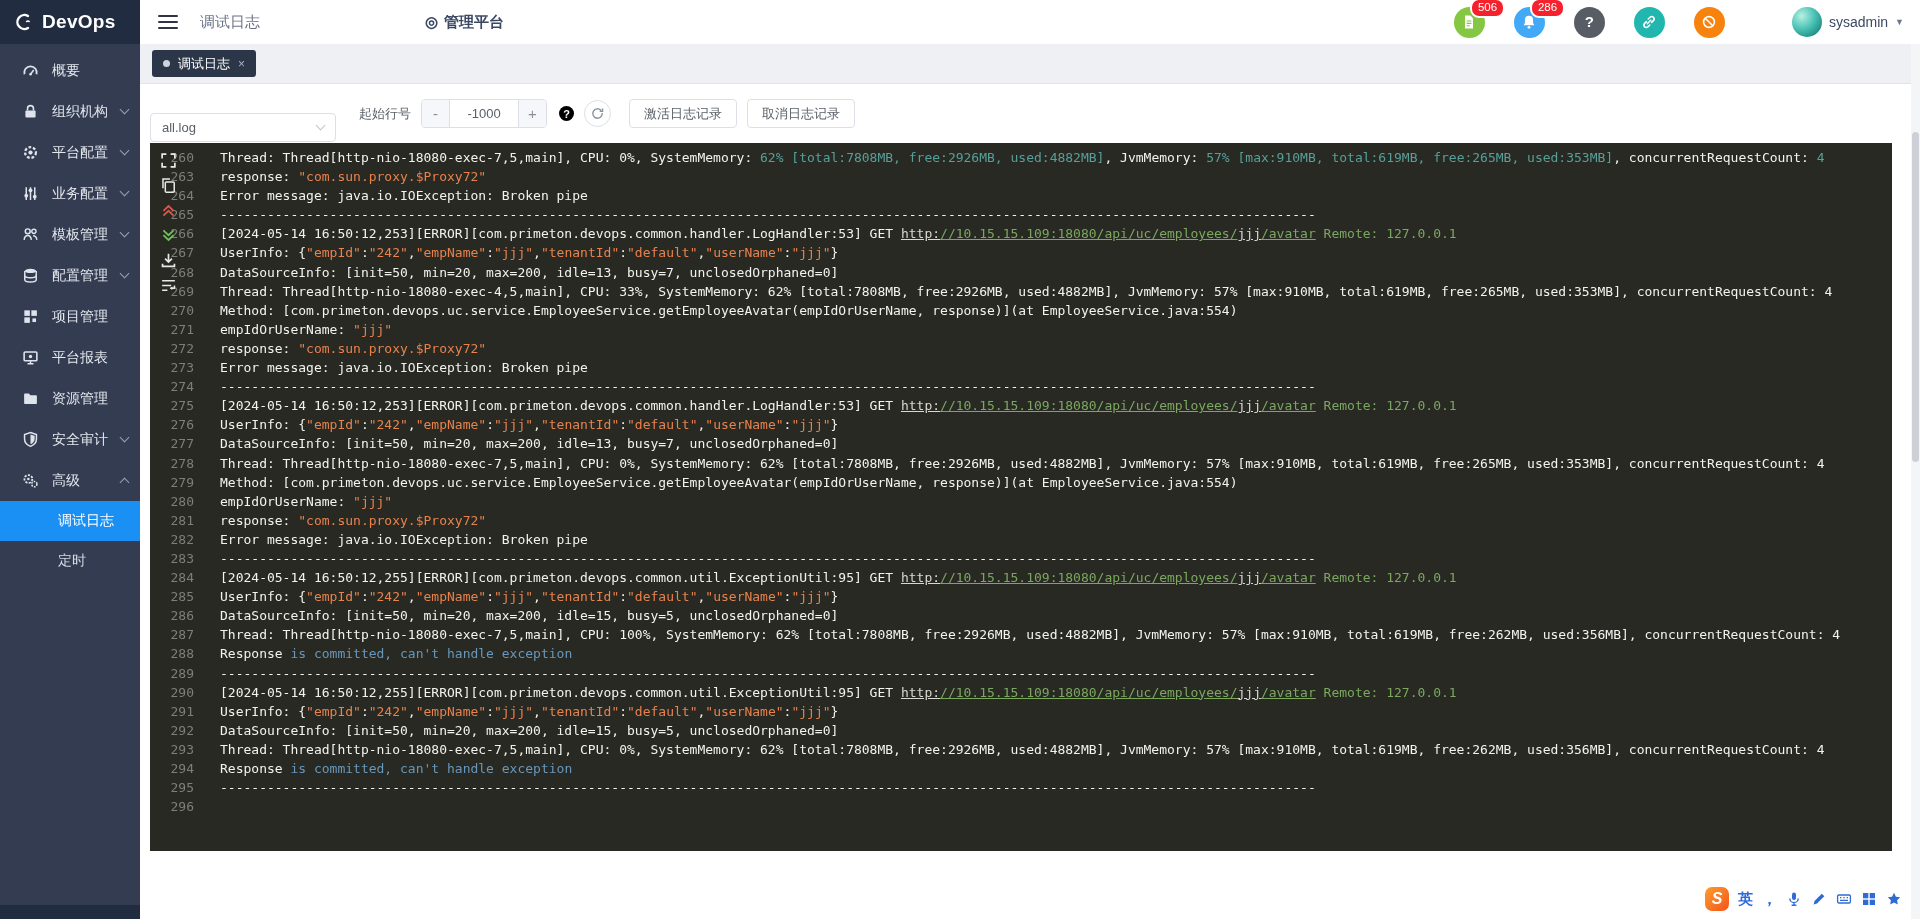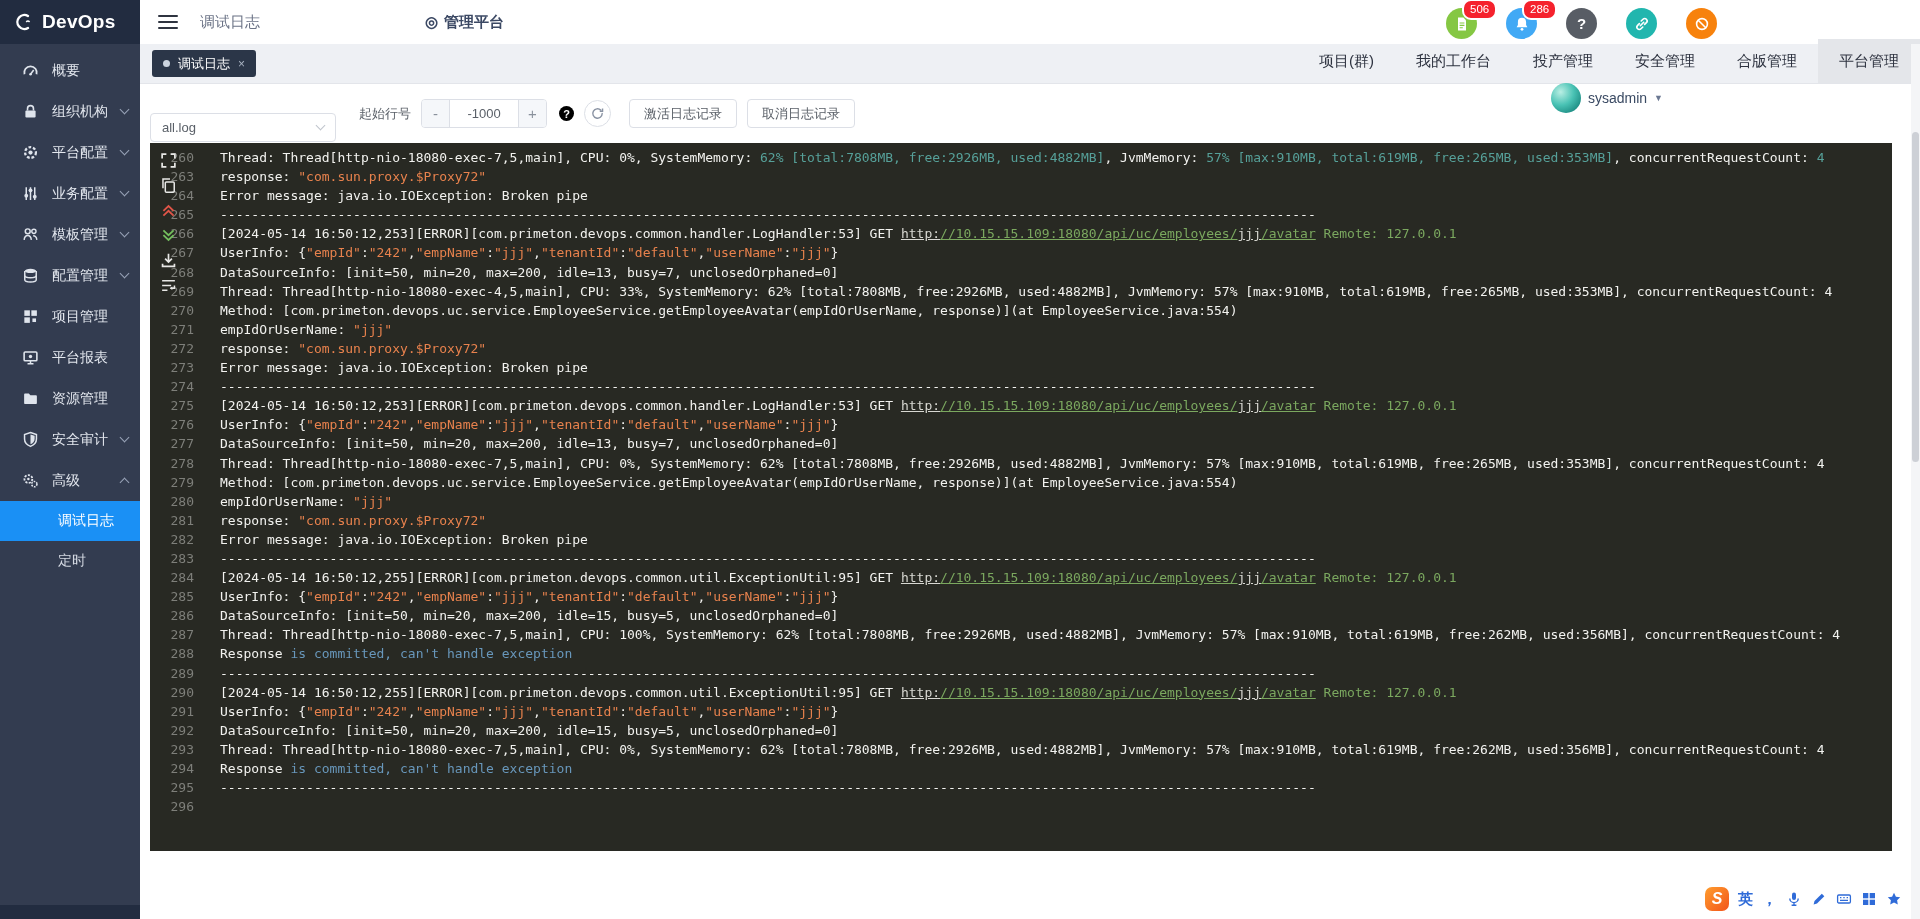--- a/index.html
+++ b/index.html
@@ -19,21 +19,21 @@
   .sub-item { height:40px; display:flex; align-items:center; padding-left:58px; color:#d5dae3; font-size:14px; cursor:pointer; }
   .sub-item.active { background:#1a90f5; color:#fff; }
   .sidebar-footer { position:absolute; bottom:0; left:0; width:100%; height:14px; background:#222c40; }
   
   .main { margin-left:140px; position:relative; height:919px; }
   .header { height:44px; background:#fff; display:flex; align-items:center; padding-left:18px; }
   .burger { width:20px; cursor:pointer; margin-right:22px; }
   .burger span { display:block; height:2.5px; background:#2f3440; margin:3.5px 0; border-radius:1px; }
   .page-title { font-size:15px; color:#6b7386; }
   .platform { font-size:15px; color:#3c4964; font-weight:600; margin-left:165px; display:flex; align-items:center; gap:6px; }
-  .header-right { margin-left:auto; display:flex; align-items:center; height:28px;flex-direction:column; }
+  .header-right { margin-left:auto; display:flex; align-items:center; height:28px; }
   .circle-btns { display:flex; gap:29px; margin-right:55px; }
   .circle { width:31px; height:31px; border-radius:50%; position:relative; display:flex;
             align-items:center; justify-content:center; cursor:pointer; color:#fff; font-weight:bold; }
   .cbadge { position:absolute; top:-9px; left:16px; background:#f5222d; color:#fff; font-size:11.5px;
             font-weight:normal; line-height:1; border-radius:9px; padding:2.5px 6px; border:2px solid #fff; }
   .nav-items { display:flex; height:44px; }
   .nav-item { height:44px; display:flex; align-items:center; padding:0 21px; font-size:15px; color:#2e3340; cursor:pointer; }
   .nav-item.active { background:#e4e6ea; }
   .user-block { display:flex; align-items:center; gap:7px; padding:0 16px 0 12px; cursor:pointer; }
   .avatar { width:30px; height:30px; border-radius:50%;
@@ -283,28 +283,20 @@
           </div>
           <div class="circle" style="background:#f7820d">
             <span style="display:flex;width:16px;height:16px">
               <svg viewBox="0 0 16 16">
                 <circle cx="8" cy="8" r="5.4" stroke="#fff" stroke-width="1.6" fill="none"></circle>
                 <path d="M4.2 4.2l7.6 7.6" stroke="#fff" stroke-width="1.6"></path>
               </svg>
             </span>
           </div>
         </div>
-      <div class="nav-items" id="nav-items">
-          <div class="nav-item">项目(群)</div>
-          <div class="nav-item">我的工作台</div>
-          <div class="nav-item">投产管理</div>
-          <div class="nav-item">安全管理</div>
-          <div class="nav-item">合版管理</div>
-          <div class="nav-item active">平台管理</div>
-        </div>
       <div class="user-block">
         <span class="avatar"></span>
         <span class="user-name">sysadmin</span>
         <span class="caret">▼</span>
       </div>
     </div>
   </header>
 
   <div class="tabbar">
     <div class="tab">

